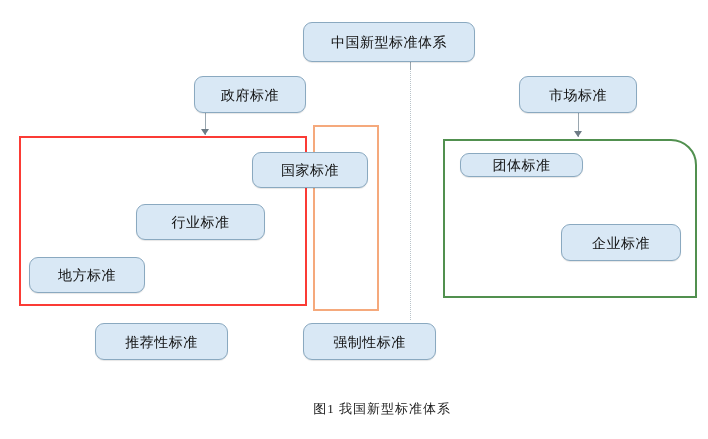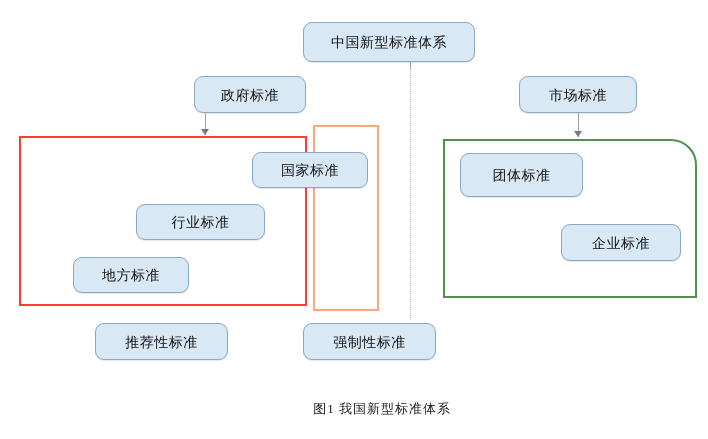--- a/index.html
+++ b/index.html
@@ -118,25 +118,25 @@
   </div>
 
   <div class="node" style="left:252px; top:152px; width:116px; height:36px;">
     <span>国家标准</span>
   </div>
 
   <div class="node" style="left:136px; top:204px; width:129px; height:36px;">
     <span>行业标准</span>
   </div>
 
-  <div class="node" style="left:29px; top:257px; width:116px; height:36px;margin-left:44px;">
+  <div class="node" style="left:29px; top:257px; width:116px; height:36px;">
     <span>地方标准</span>
   </div>
 
-  <div class="node" style="left:460px; top:153px; width:123px; height:44px;border-radius:9px;">
+  <div class="node" style="left:460px; top:153px; width:123px; height:24px;border-radius:9px;">
     <span>团体标准</span>
   </div>
 
   <div class="node" style="left:561px; top:224px; width:120px; height:37px;">
     <span>企业标准</span>
   </div>
 
   <div class="node" style="left:303px; top:323px; width:133px; height:37px;">
     <span>强制性标准</span>
   </div>

